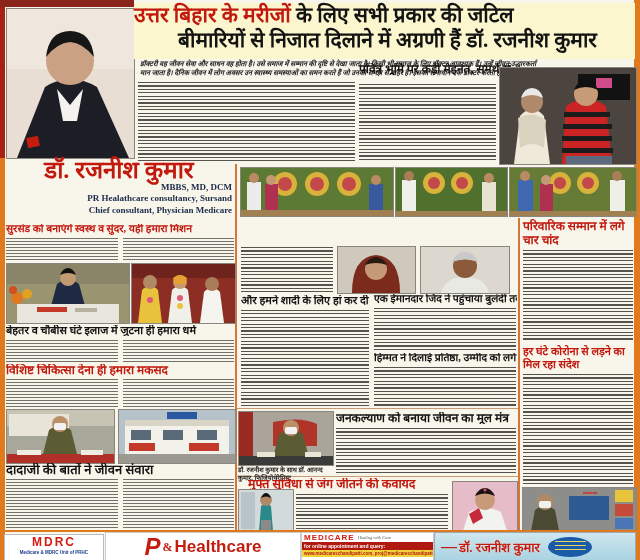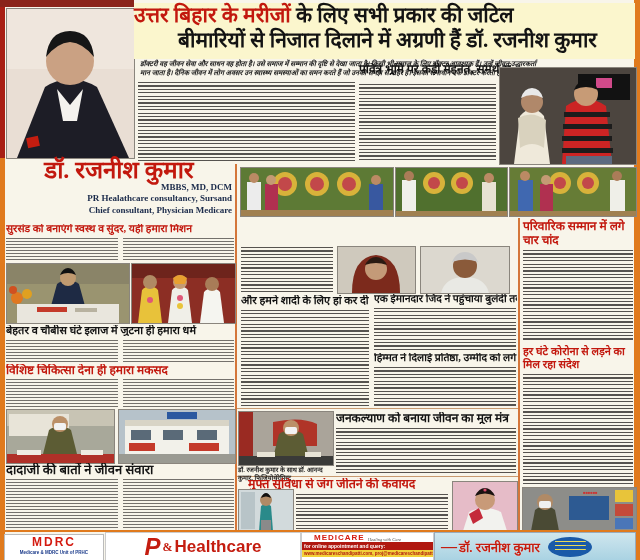--- a/index.html
+++ b/index.html
@@ -321,21 +321,21 @@
     <div style="font-family:'Liberation Sans',sans-serif;font-size:4.5px;color:#1a3a8a;font-weight:bold;">Medicare &amp; MDRC Unit of PRHC</div>
   </div>
 
   <div class="abs" style="left:105px;top:532px;width:194px;height:28px;background:#fff;border:1px solid #ccc;display:flex;align-items:center;justify-content:center;gap:2px;">
     <span style="font-family:'Liberation Sans',sans-serif;font-weight:bold;font-style:italic;font-size:24px;color:#c41d10;line-height:24px;">P</span>
     <span style="color:#c41d10;font-size:12px;font-weight:bold;">&amp;</span>
     <span style="font-family:'Liberation Sans',sans-serif;font-weight:bold;font-size:17px;color:#c41d10;">Healthcare</span>
   </div>
 
   <div class="abs" style="left:301px;top:532px;width:131px;height:28px;background:#fff;border:1px solid #ccc;overflow:hidden;">
-    <div style="display:flex;align-items:flex-end;gap:3px;padding:0 12px;">
+    <div style="display:flex;align-items:center;gap:3px;padding:0 2px;">
       <span style="font-family:'Liberation Sans',sans-serif;font-weight:bold;font-size:8px;color:#d41a10;letter-spacing:1px;">MEDICARE</span>
       <span style="font-size:4.5px;color:#555;font-style:italic;">Healing with Care</span>
     </div>
     <div style="background:#b01810;color:#fff;font-family:'Liberation Sans',sans-serif;font-weight:bold;font-size:5px;padding:1px 2px;">for online appointment and query:</div>
     <div style="background:#f2d23a;color:#b01810;font-family:'Liberation Sans',sans-serif;font-weight:bold;font-size:4.5px;padding:1px 2px;white-space:nowrap;">www.medicareschandipatti.com, proj@medicareschandipatti.com</div>
   </div>
 
   <div class="abs" style="left:434px;top:532px;width:200px;height:28px;background:linear-gradient(#cfe6ee,#a8d2e2);border:1px solid #9ab;display:flex;align-items:center;">
     <span style="color:#c41d10;font-weight:bold;margin:0 2px 0 6px;">—</span>
     <span style="color:#c41d10;font-weight:bold;font-size:13px;text-shadow:0 0 1px #fff;">डॉ. रजनीश कुमार</span>

